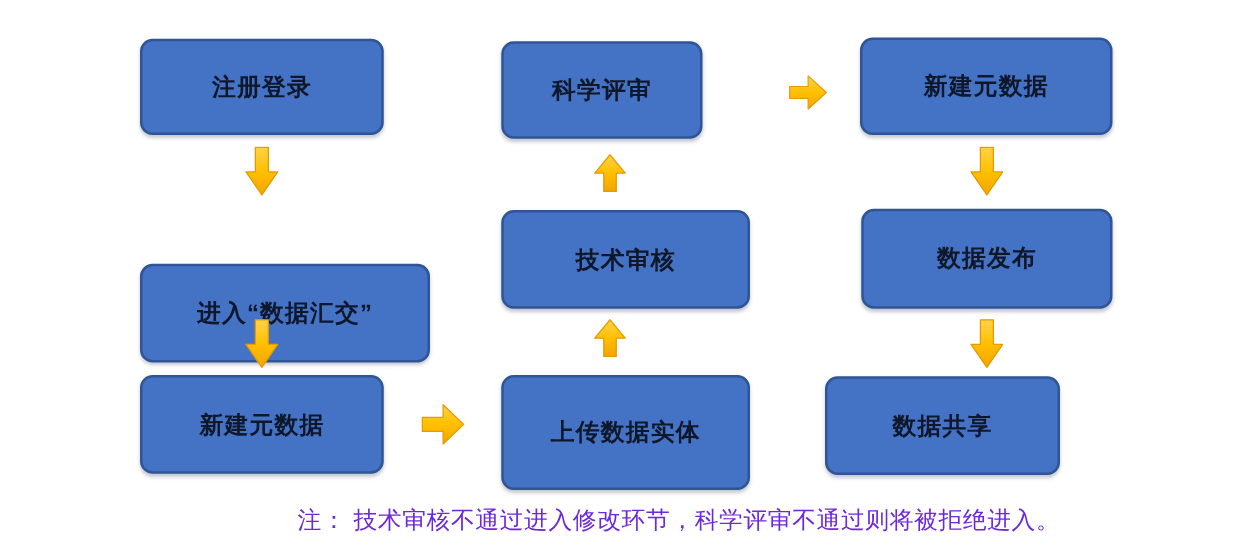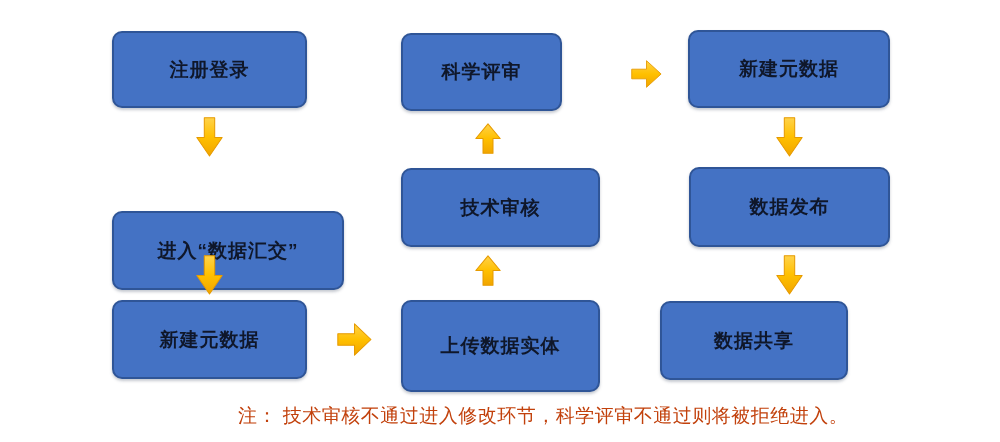--- a/index.html
+++ b/index.html
@@ -44,21 +44,21 @@
     fill: url(#goldGrad);
     stroke: #E69A00;
     stroke-width: 1;
     stroke-linejoin: round;
   }
   .footnote {
     position: absolute;
     left: 238px;
     top: 403px;
     font-size: 19px;
-    color: #c2410c;
+    color: #6d28d9;
     letter-spacing: 0.5px;
     white-space: nowrap;
   }
   
   .n0 { left:112px; top:31px;  width:195px; height:77px; }
   .n1 { left:112px; top:167px; width:232px; height:79px;margin-top:44px; }
   .n2 { left:112px; top:300px; width:195px; height:79px; }
   .n3 { left:401px; top:33px;  width:161px; height:78px; }
   .n4 { left:401px; top:168px; width:199px; height:79px;font-family:Liberation Serif, serif; }
   .n5 { left:401px; top:300px; width:199px; height:92px; }

